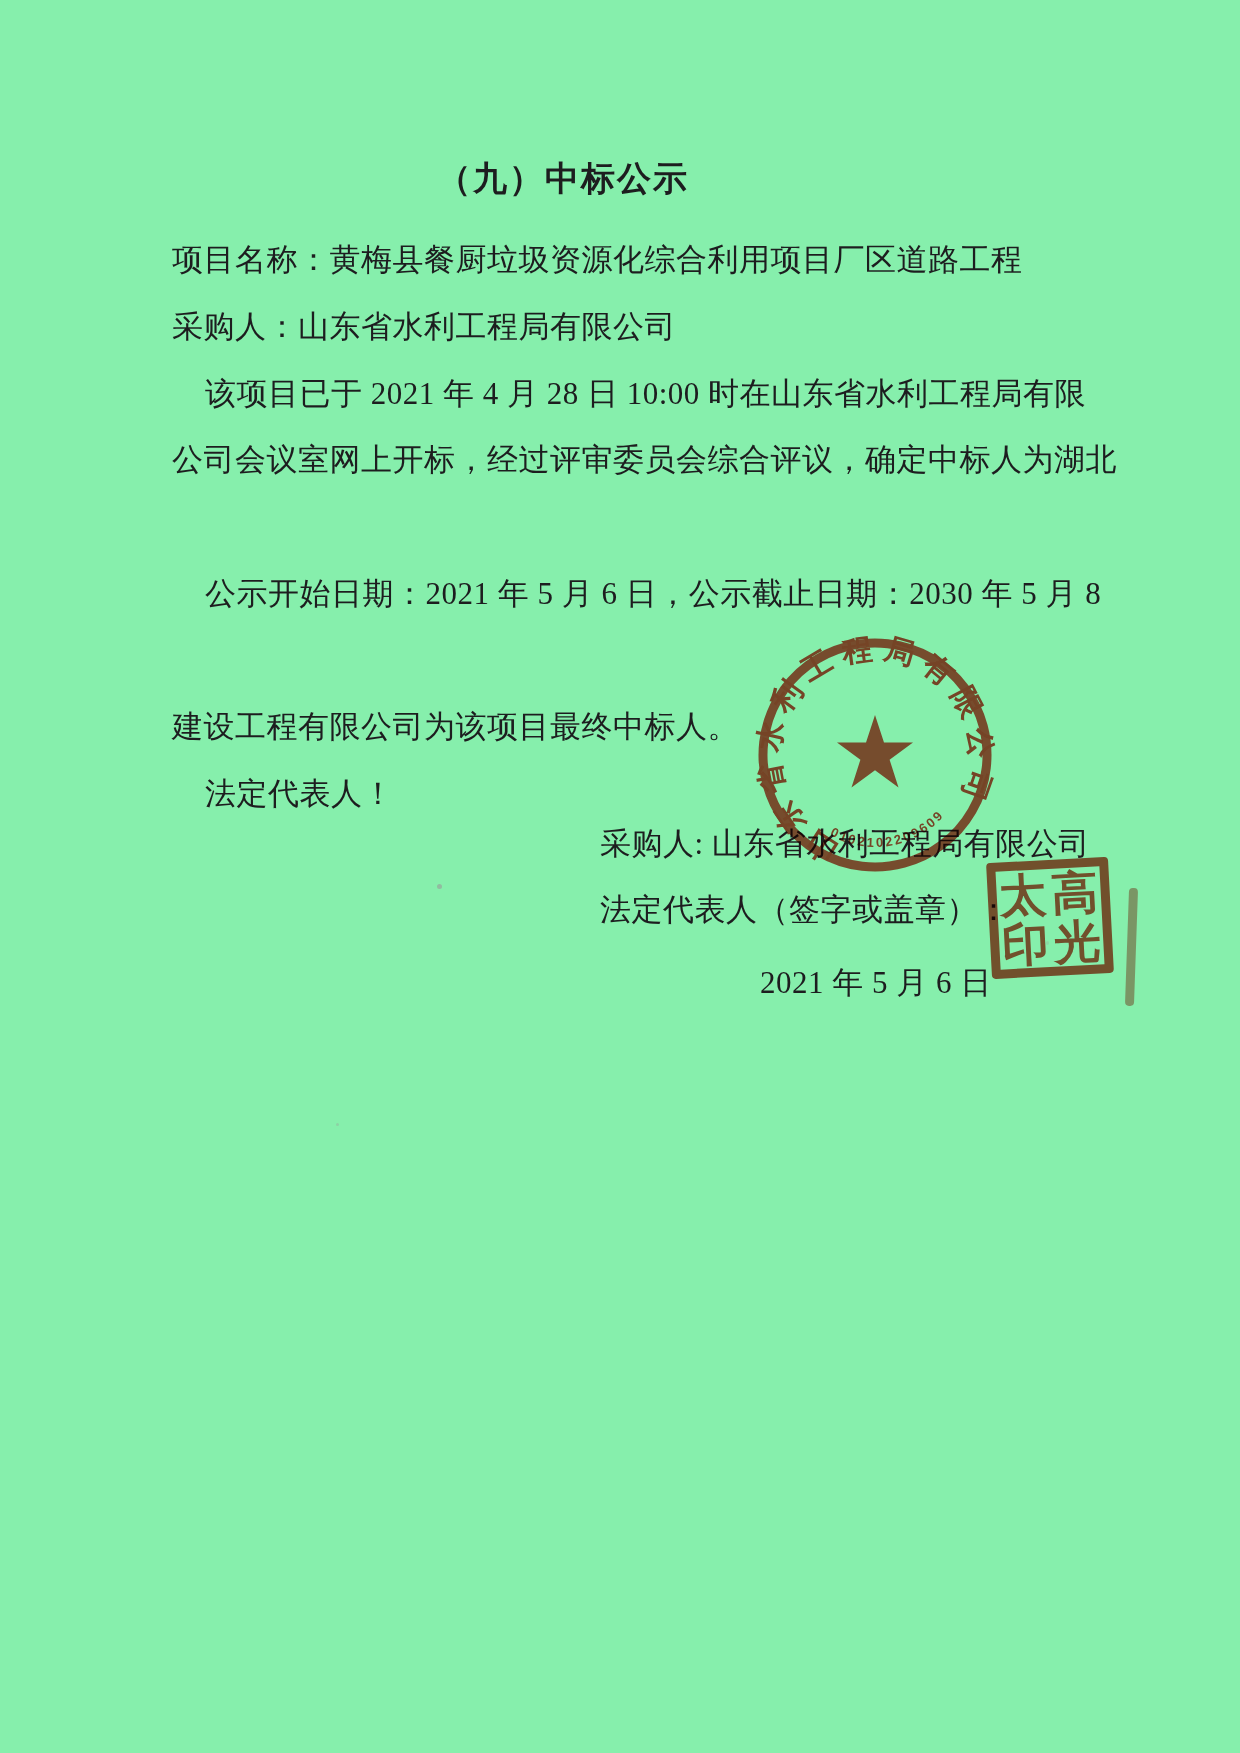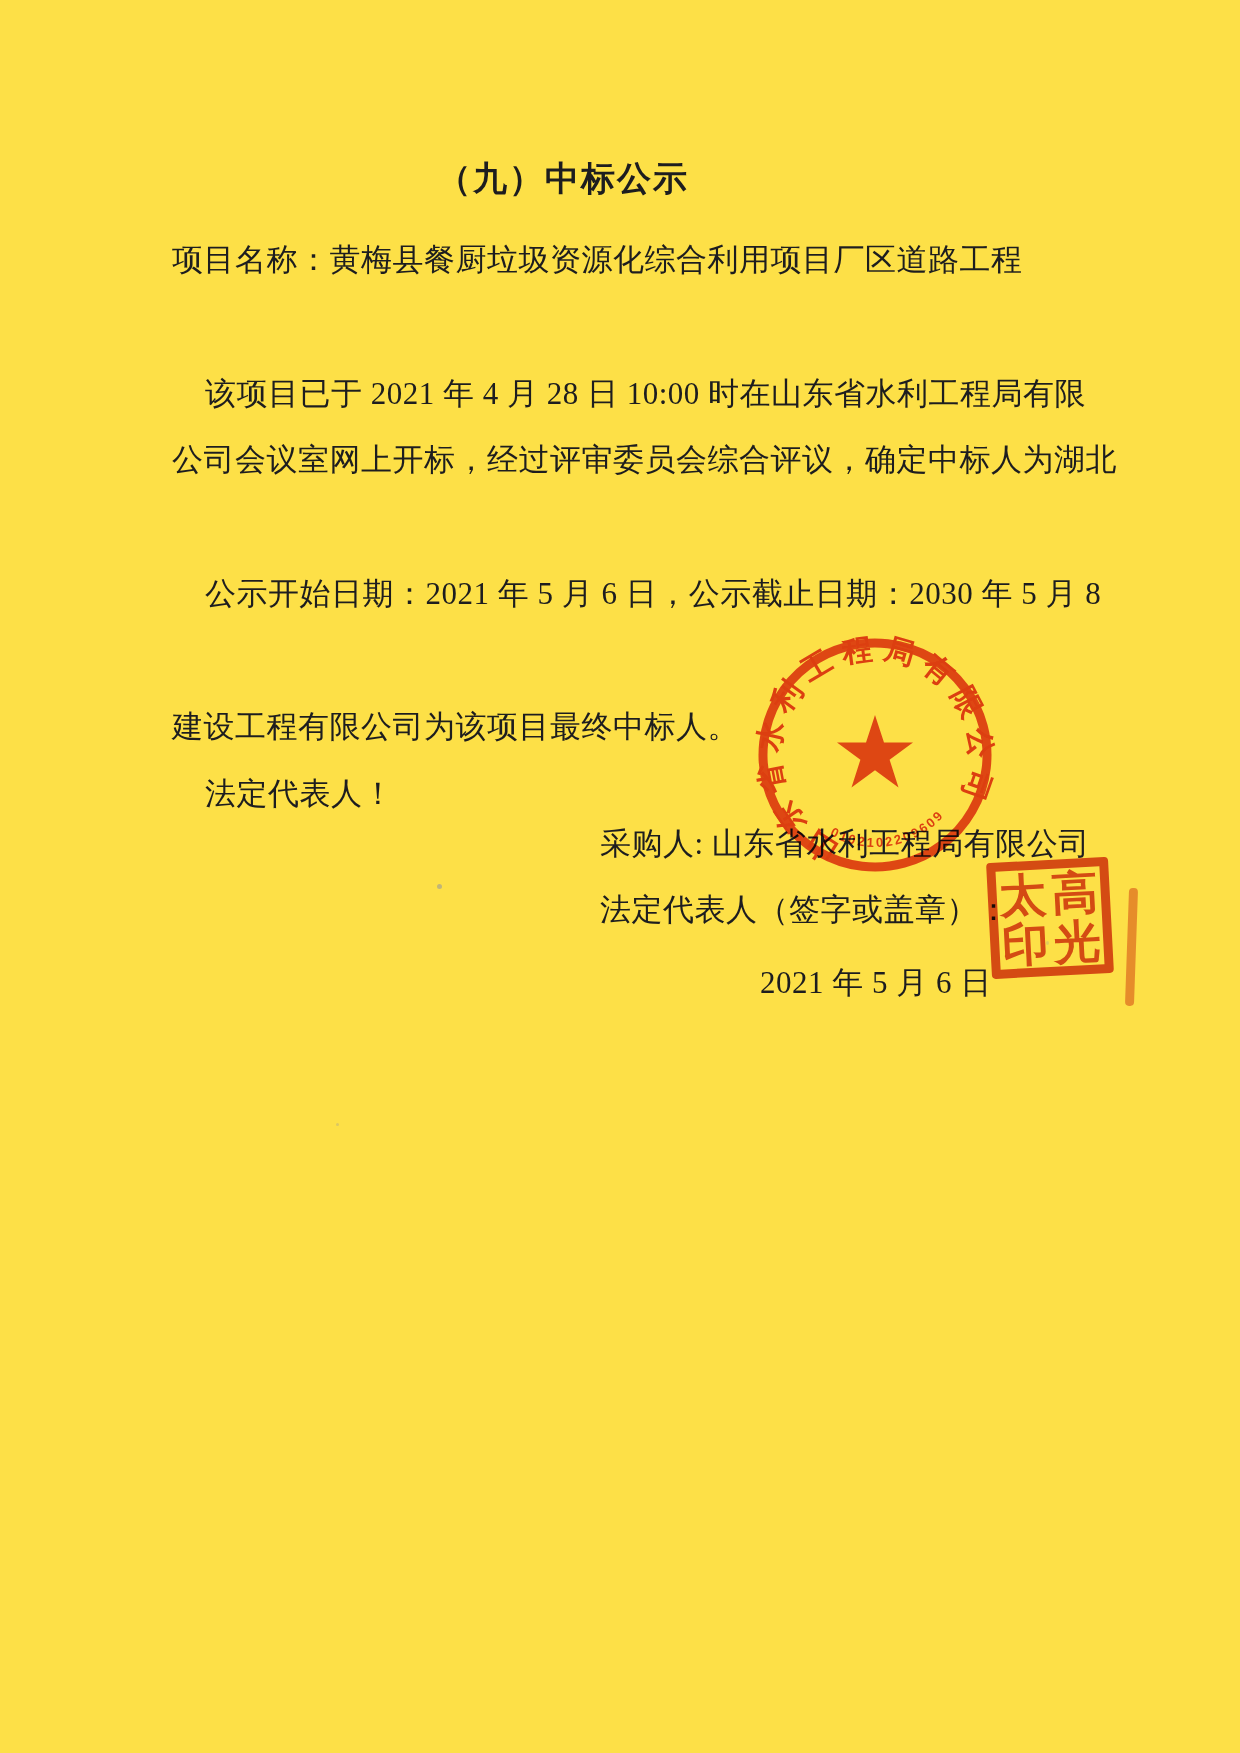--- a/index.html
+++ b/index.html
@@ -1,20 +1,20 @@
 <!DOCTYPE html>
 <html><head>
 <meta charset="utf-8">
 <style>
   html,body { margin:0; padding:0; background:#e9e9e9; }
   .page {
     position:relative;
     width:1240px; height:1753px;
     margin:0 auto;
-    background:#fde047;
+    background:#86efac;
     font-family:"Liberation Serif","DejaVu Serif",serif;
     color:#1d1d1f;
     overflow:hidden;
   }
   .title {
     position:absolute; left:437px; top:156px; margin:0;
     font-size:34px; font-weight:700; letter-spacing:2px;
     font-family:"Liberation Sans","DejaVu Sans",sans-serif;
     white-space:nowrap;
   }
@@ -67,20 +67,21 @@
   .speck-c { left:1046px; top:941px; width:3px; height:4px; opacity:0.3; }
 </style>
 </head>
 <body>
 
 <div class="page">
 
   <h1 class="title">（九）中标公示</h1>
 
   <div class="line bold" style="left:172px; top:243px">项目名称：黄梅县餐厨垃圾资源化综合利用项目厂区道路工程</div>
+  <div class="line bold" style="left:172px; top:310px">采购人：山东省水利工程局有限公司</div>
 
   <div class="line" style="left:205px; top:377px">该项目已于 2021 年 4 月 28 日 10:00 时在山东省水利工程局有限</div>
   <div class="line" style="left:172px; top:443px">公司会议室网上开标，经过评审委员会综合评议，确定中标人为湖北</div>
   <div class="line" style="left:205px; top:577px">公示开始日期：2021 年 5 月 6 日，公示截止日期：2030 年 5 月 8</div>
   <div class="line" style="left:172px; top:710px">建设工程有限公司为该项目最终中标人。</div>
   <div class="line" style="left:205px; top:777px">法定代表人！</div>
 
   <div class="line" style="left:600px; top:827px">采购人: 山东省水利工程局有限公司</div>
   <div class="line" style="left:600px; top:893px">法定代表人（签字或盖章）：</div>
   <div class="line" style="left:760px; top:966px">2021 年 5 月 6 日</div>

